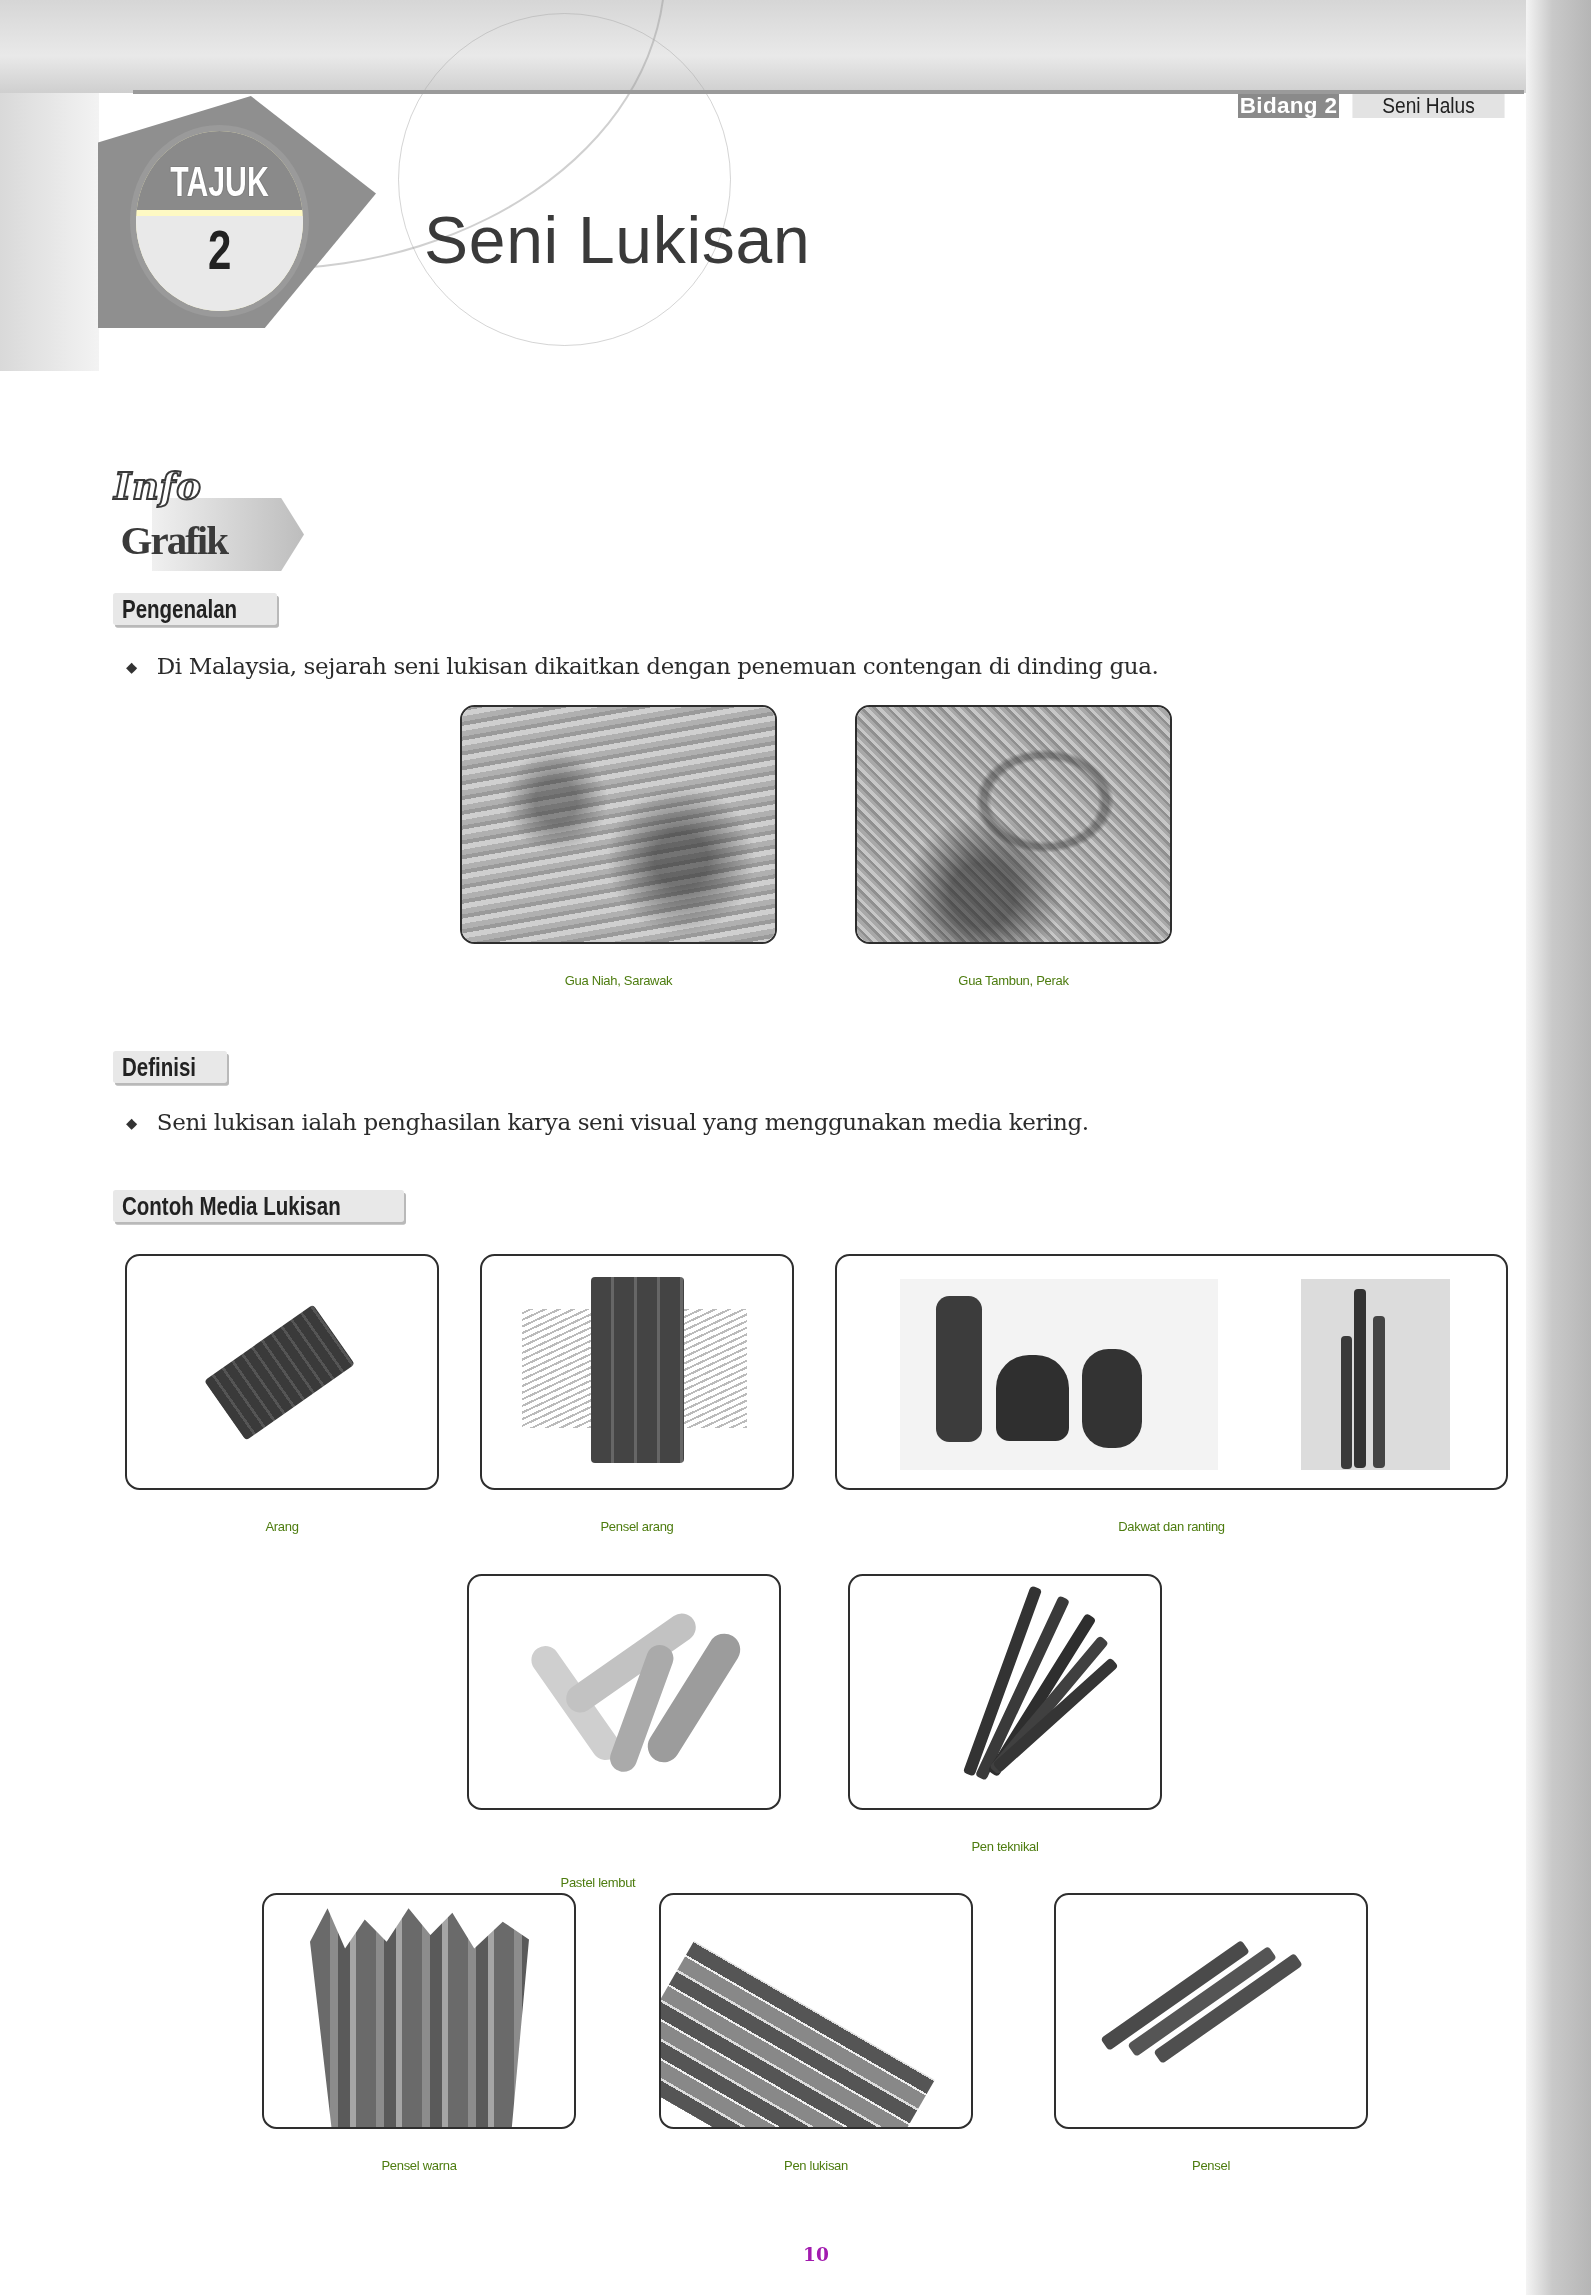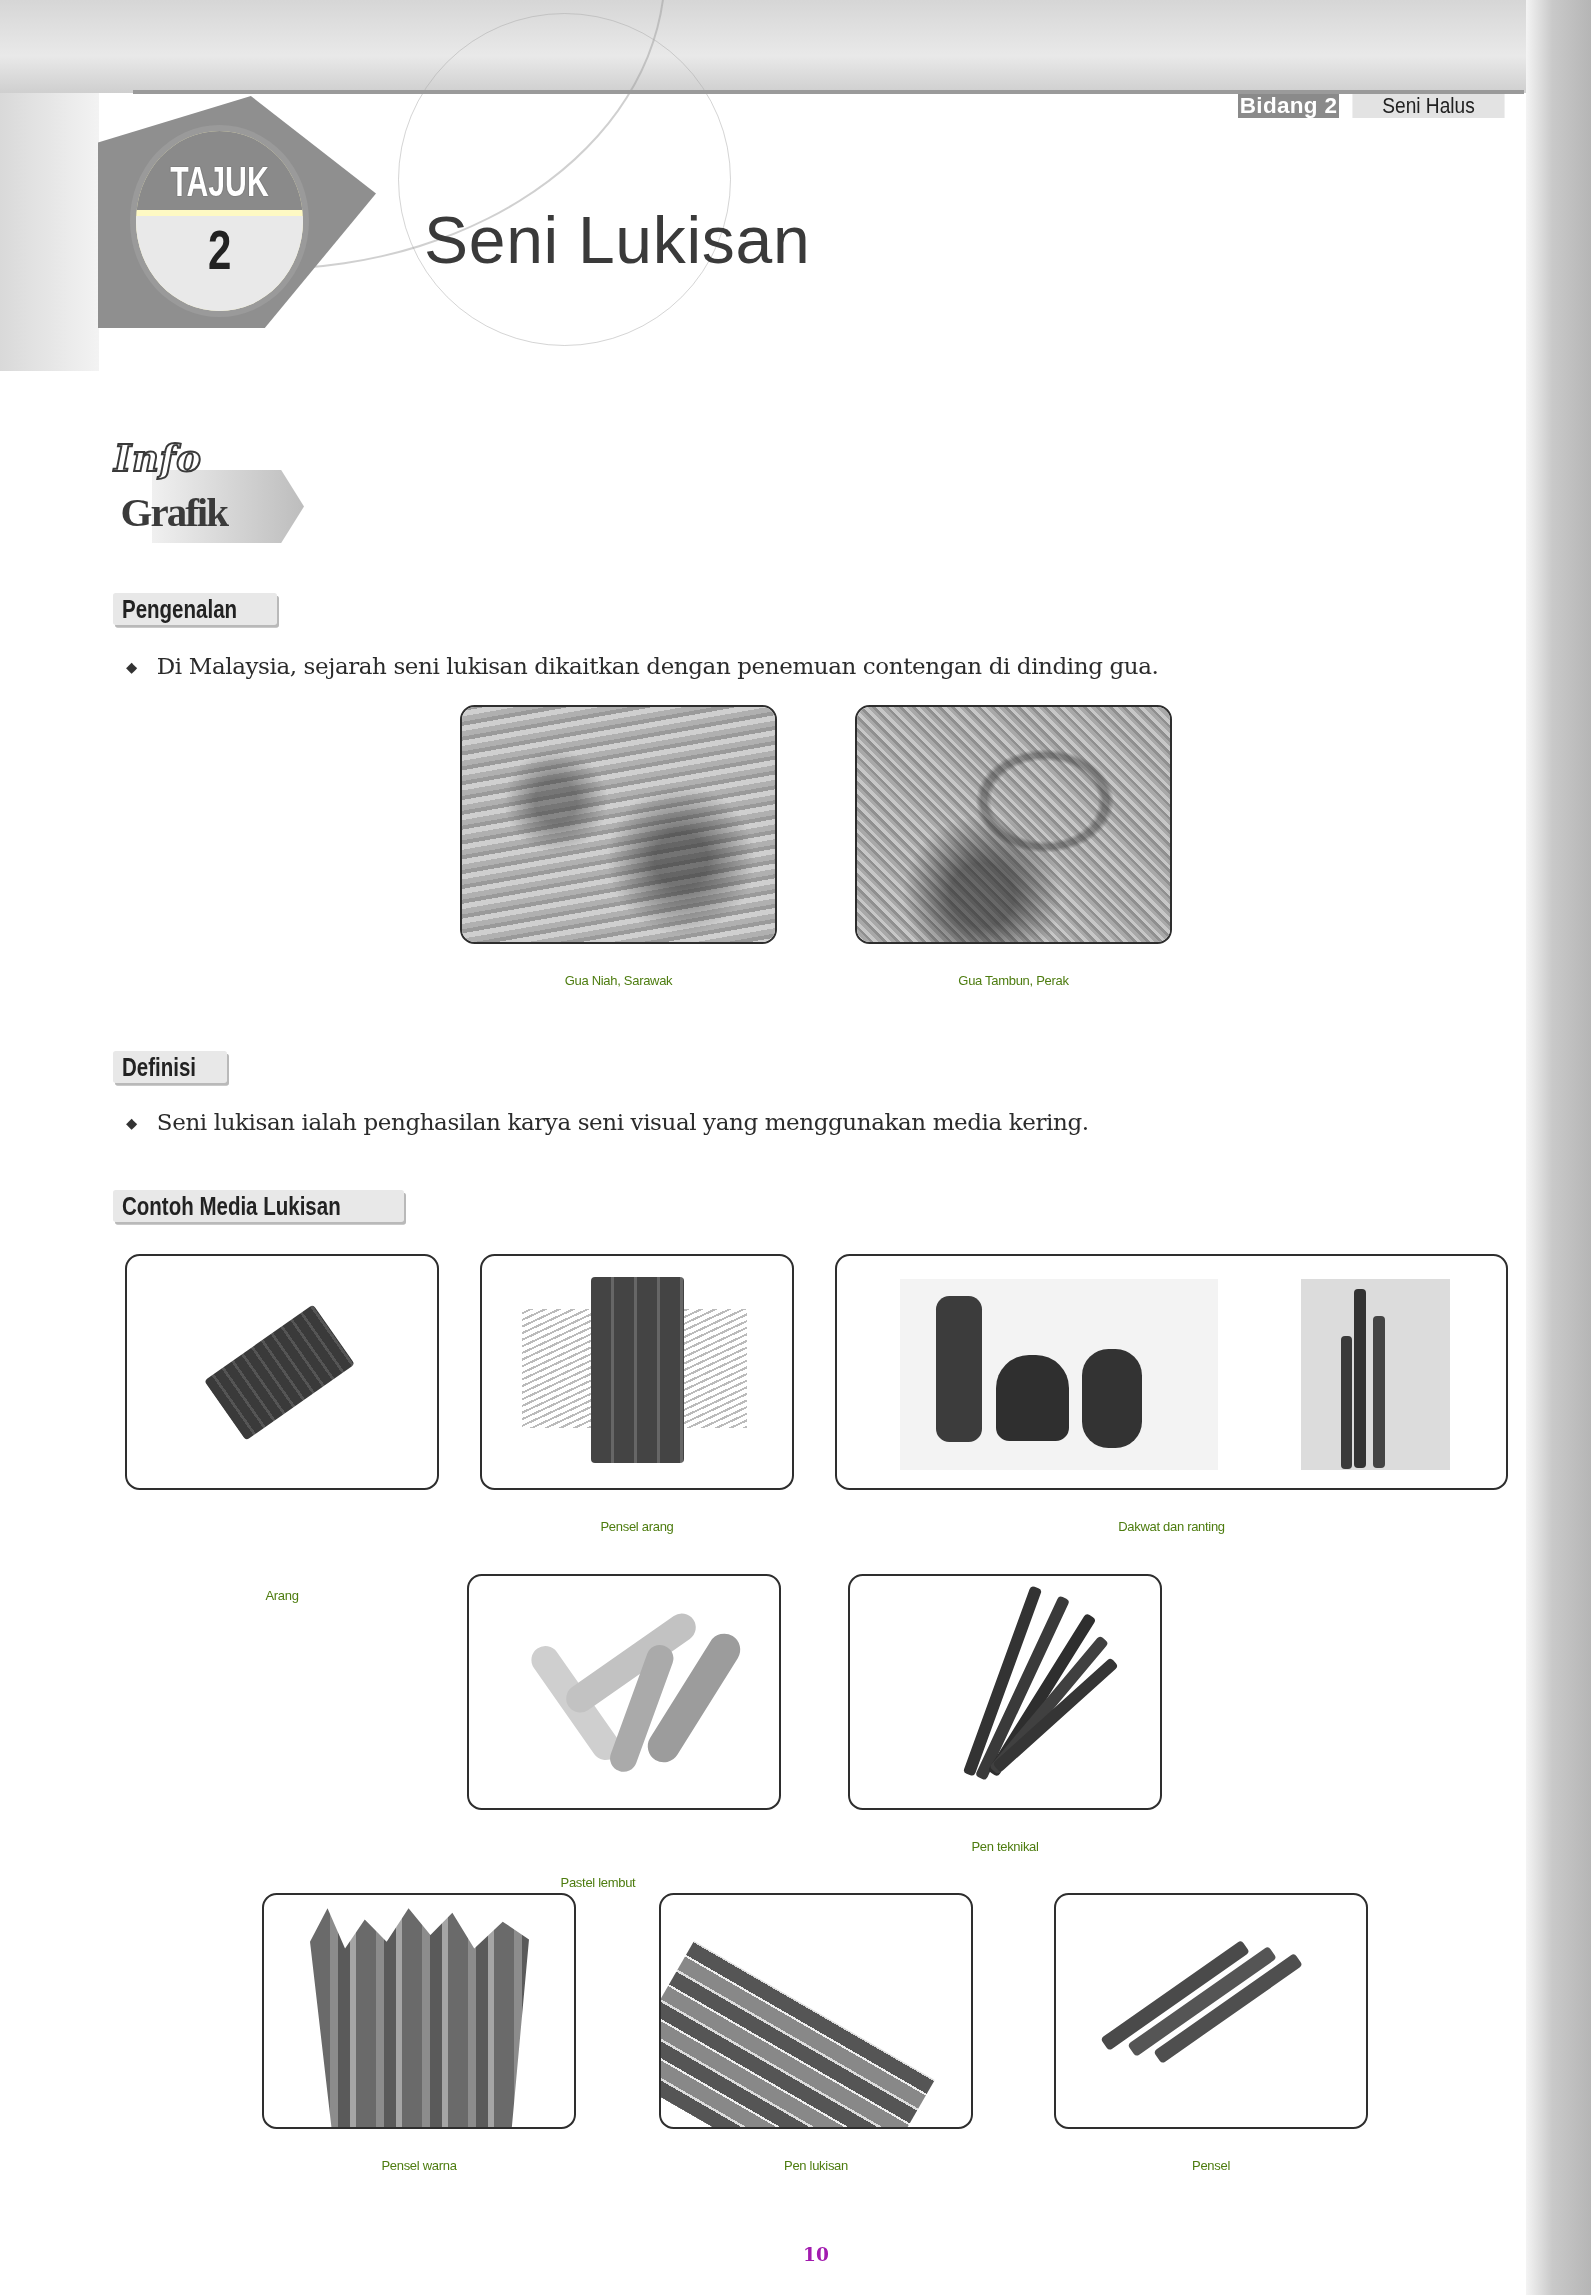--- a/index.html
+++ b/index.html
@@ -69,21 +69,21 @@
   }
   .tajuk-num {
     font-family:"Liberation Sans", sans-serif; font-weight:bold; color:#222; font-size:56px;
     transform:scaleX(.75); margin-top:1.3px;
   }
   .page-title {
     position:absolute; left:424px; top:202px; font-family:"Liberation Sans", sans-serif;
     font-size:66px; color:#3a3a3a; letter-spacing:0.7px;
   }
   
-  .info-grafik { position:absolute; left:106px; top:436px; width:239px; height:113px;text-align:right; }
+  .info-grafik { position:absolute; left:106px; top:464px; width:239px; height:113px;text-align:right; }
   .info-grafik .arrow {
     position:absolute; left:46px; top:34px; width:152px; height:73px;
     background:linear-gradient(90deg,#f0f0f0,#bdbdbd);
     clip-path:polygon(0 0, 85% 0, 100% 50%, 85% 100%, 0 100%);
   }
   .info-grafik .info {
     position:absolute; left:8px; top:0; font-family:"DejaVu Serif", serif; font-style:italic; font-weight:bold;
     font-size:37px; color:#fff; -webkit-text-stroke:2px #3a3a3a; letter-spacing:0.7px;
   }
   .info-grafik .grafik {
@@ -186,21 +186,21 @@
   <span>Seni lukisan ialah penghasilan karya seni visual yang menggunakan media kering.</span>
 </div>
 
 <div class="section-label" style="left:113px; top:1190px;">
   <span>Contoh Media Lukisan</span>
 </div>
 
 <div class="frame" style="left:125px; top:1254px; width:314px; height:236px;">
   <div class="stick" style="left:86px; top:80px; width:133px; height:73px; transform:rotate(-35deg); background:repeating-linear-gradient(90deg,#3a3a3a 0 9.3px,#555 9.3px 12px);"></div>
 </div>
-<div class="caption" style="left:125px; top:1588px; width:314px;text-align:center;">Arang</div>
+<div class="caption" style="left:125px; top:1519px; width:314px;text-align:center;">Arang</div>
 
 <div class="frame" style="left:480px; top:1254px; width:314px; height:236px;">
   <div style="position:absolute; left:40px; top:53px; width:225px; height:119px; background:repeating-linear-gradient(-25deg,#bbb 0 2px,transparent 2px 6px);"></div>
   <div class="stick" style="left:109px; top:21px; width:93px; height:186px; background:repeating-linear-gradient(90deg,#444 0 20px,#666 20px 23px);"></div>
 </div>
 <div class="caption" style="left:480px; top:1519px; width:314px;">Pensel arang</div>
 
 <div class="frame" style="left:835px; top:1254px; width:673px; height:236px;">
   <div style="position:absolute; left:63px; top:22.5px; width:318px; height:191px; background:#f3f3f3;"></div>
   <div class="stick" style="left:99px; top:40px; width:46px; height:146px; border-radius:13.3px;"></div>

